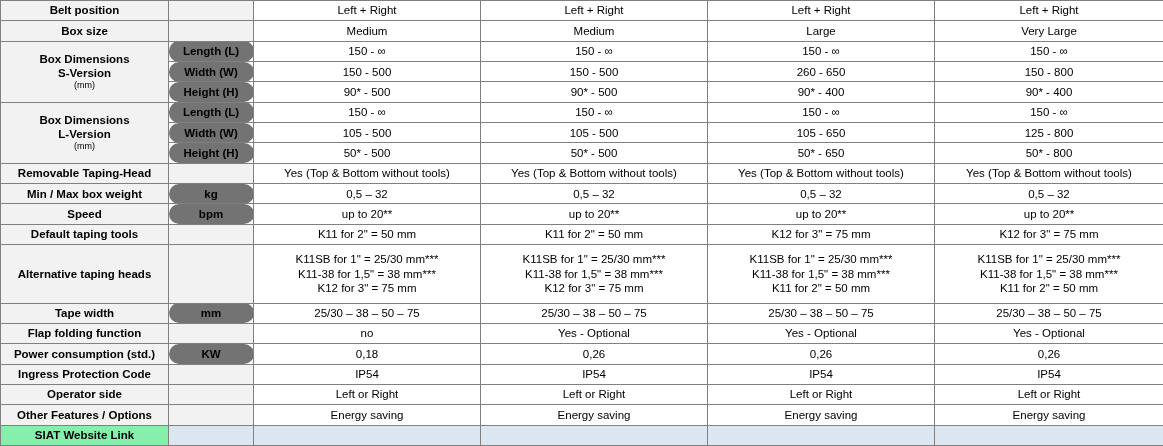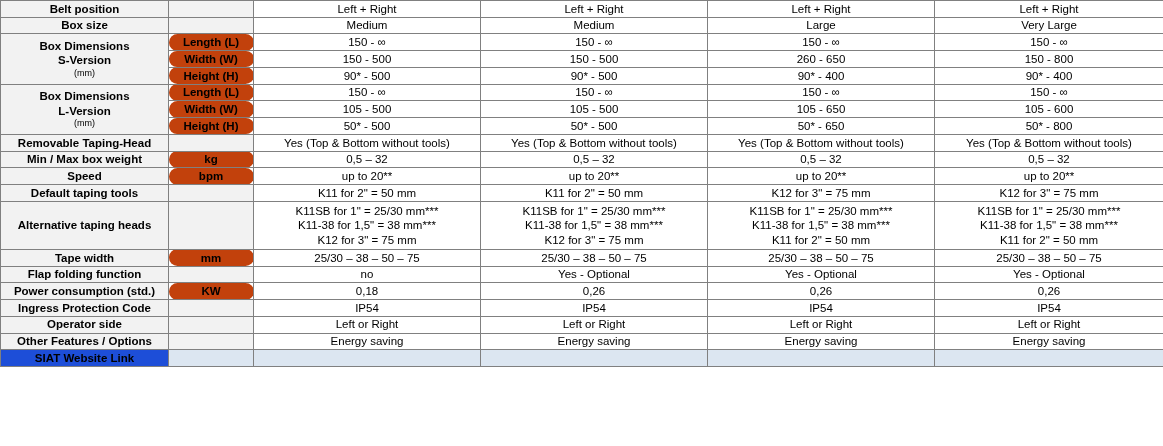--- a/index.html
+++ b/index.html
@@ -10,21 +10,21 @@
   body {
     width: 1163px;
     height: 446px;
     font-family: "Liberation Sans", sans-serif;
     -webkit-font-smoothing: antialiased;
   }
   table.spec {
     border-collapse: collapse;
     table-layout: fixed;
     width: 1163px;
-    height: 367px;
+    height: 446px;
   }
   table.spec td {
     border: 1px solid #808080;
     font-size: 11.5px;
     color: #000000;
     text-align: center;
     vertical-align: middle;
     padding: 0 2px;
     line-height: 1.25;
     overflow: hidden;
@@ -35,21 +35,21 @@
   col.c3 { width: 227px; }
   col.c4 { width: 227px; }
   col.c5 { width: 229px; }
 
   td.label {
     background: #f2f2f2;
     font-weight: bold;
     font-size: 11.5px;
   }
   td.sublabel {
-    background: #c2410c;
+    background: #737373;
     font-weight: bold;
     font-size: 11.5px;
     border-radius: 10px;
   }
   td.blank {
     background: #f2f2f2;
   }
   td.val {
     background: #ffffff;
     font-weight: normal;
@@ -59,21 +59,21 @@
     font-weight: normal;
   }
   .lbl-stack {
     display: block;
   }
   .lbl-stack .line1 { display: block; font-weight: bold; }
   .lbl-stack .line2 { display: block; font-weight: bold; }
   .lbl-stack .line3 { display: block; font-weight: normal; font-size: 9px; }
 
   td.link-label {
-    background: #1d4ed8;
+    background: #86efac;
     font-weight: bold;
     margin-left: 7px;
   }
   td.link-cell {
     background: #dce6f1;
   }
   .multiline span { display: block; }
 </style>
 </head>
 <body>
@@ -148,21 +148,21 @@
       <td class="val">150 - ∞</td>
       <td class="val">150 - ∞</td>
       <td class="val">150 - ∞</td>
       <td class="val">150 - ∞</td>
     </tr>
     <tr>
       <td class="sublabel">Width (W)</td>
       <td class="val">105 - 500</td>
       <td class="val">105 - 500</td>
       <td class="val">105 - 650</td>
-      <td class="val">105 - 600</td>
+      <td class="val">125 - 800</td>
     </tr>
     <tr>
       <td class="sublabel">Height (H)</td>
       <td class="val">50* - 500</td>
       <td class="val">50* - 500</td>
       <td class="val">50* - 650</td>
       <td class="val">50* - 800</td>
     </tr>
 
     <tr>

